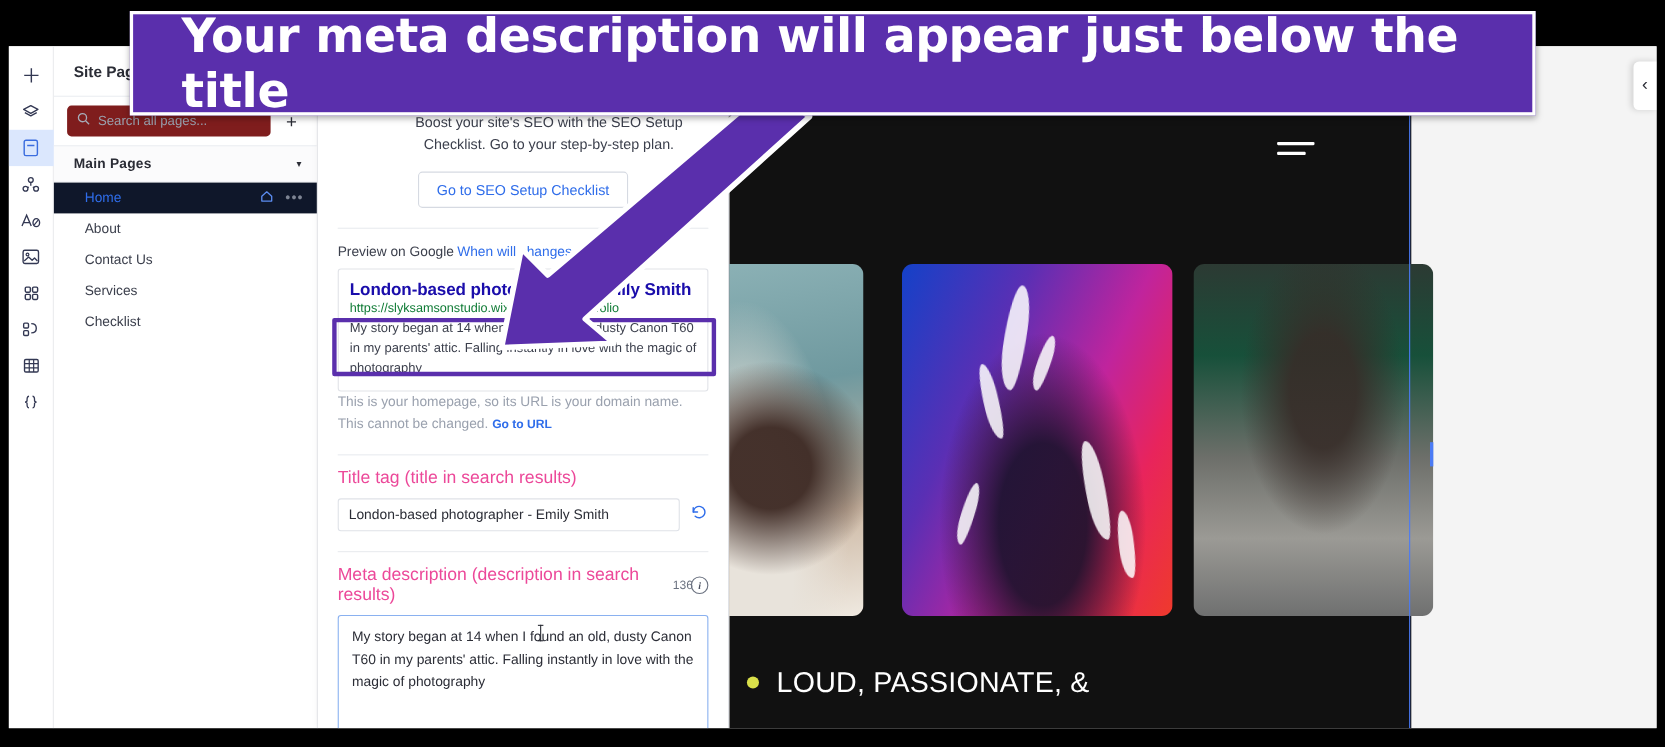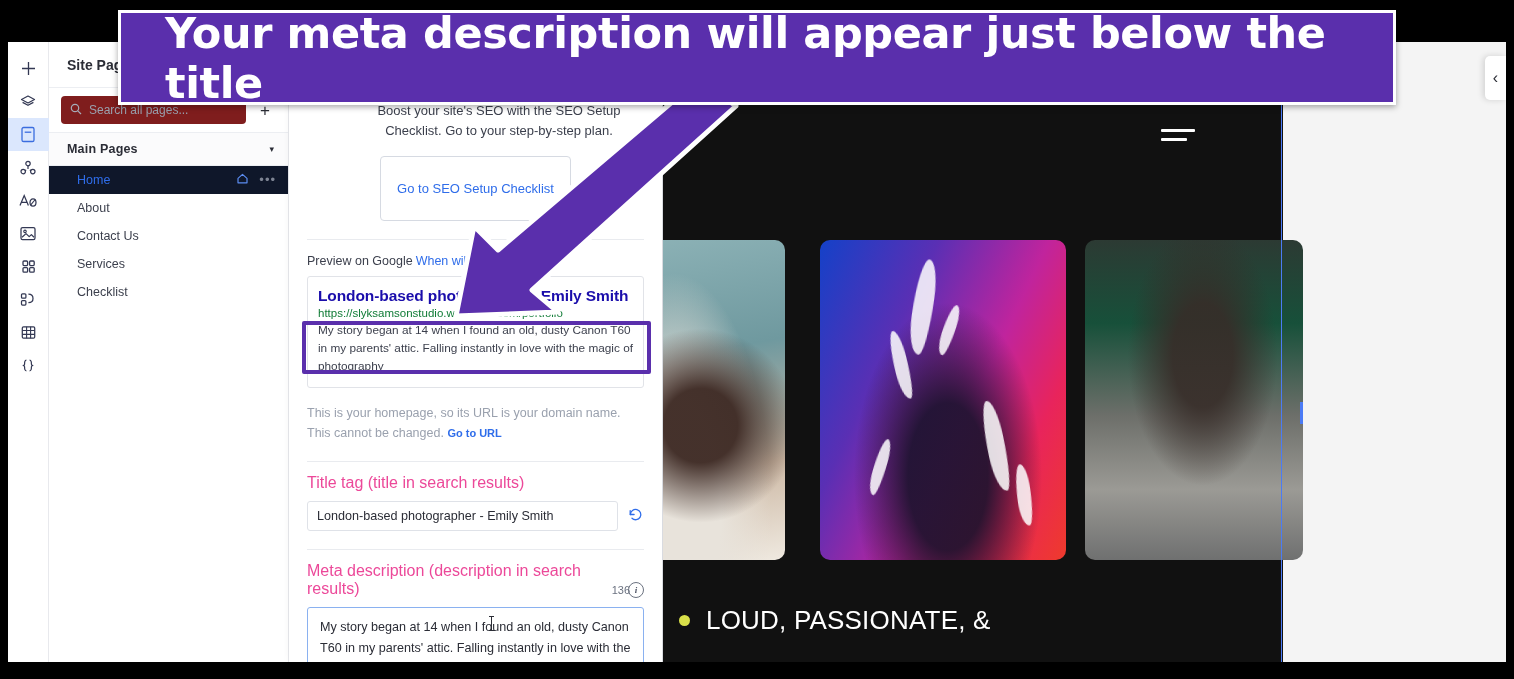--- a/index.html
+++ b/index.html
@@ -148,21 +148,21 @@
     color: #3b3f4c;
     line-height: 1.5;
     padding: 0 6px;
     margin-left: 47px;
   }
   .checklist-btn-wrap { text-align: center; margin-top: 16px; }
   .checklist-btn {
     display: inline-block;
     border: 1px solid #d6dae2;
     border-radius: 4px;
-    padding: 24px 16px;
+    padding: 8px 16px;
     font-size: 13px;
     color: #2f6dea;
     background: #fff;
   }
   .hr { height:1px; background:#e9ebef; margin: 18px 0 0 0; }
 
   .preview-row {
     margin-top: 14px;
     font-size: 12.5px;
     color: #3b3f4c;
@@ -204,21 +204,21 @@
     border-radius: 2px;
     pointer-events: none;
   }
 
   .homepage-row {
     margin-top: 19px;
     display: flex; align-items: center; gap: 8px;
   }
   .homepage-row .hp-label { font-size: 12.8px; font-weight: bold; color: #2b2d36;}
   .homepage-note {
-    margin-top: 16px;
+    margin-top: 0;
     font-size: 12.5px;
     color: #9aa1ae;
     line-height: 1.55;
   }
   .homepage-note .lnk2 { color: #2f6dea; font-size: 11px; font-weight: bold; }
 
   .field-label {
     font-size: 16px;
     color: #ec4899;
   }
@@ -231,21 +231,21 @@
     border-radius: 3px;
     display: flex; align-items: center;
     padding: 0 9px;
     font-size: 12.6px;
     color: #2b2d36;
     background: #fff;
   }
   .reset-icon { color: #2f6dea; display:block; }
 
   .meta-label-row {
-    display: flex; align-items: flex-end; justify-content: space-between;
+    display: flex; align-items: center; justify-content: space-between;
     margin-top: 0;
   }
   .counter-wrap { display:flex; align-items:center; gap:0px; }
   .counter-num { font-size: 11px; color: #6b7280; }
   .info-badge {
     width: 14px; height: 14px;
     border: 1px solid #6b7280;
     border-radius: 50%;
     font-size: 9px; font-style: italic;
     color: #4b5161;

